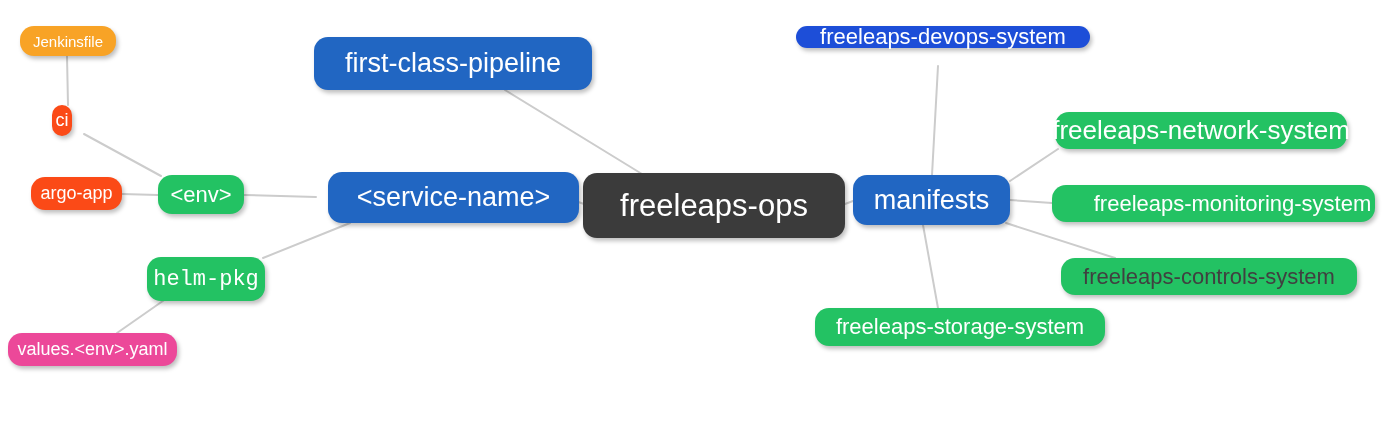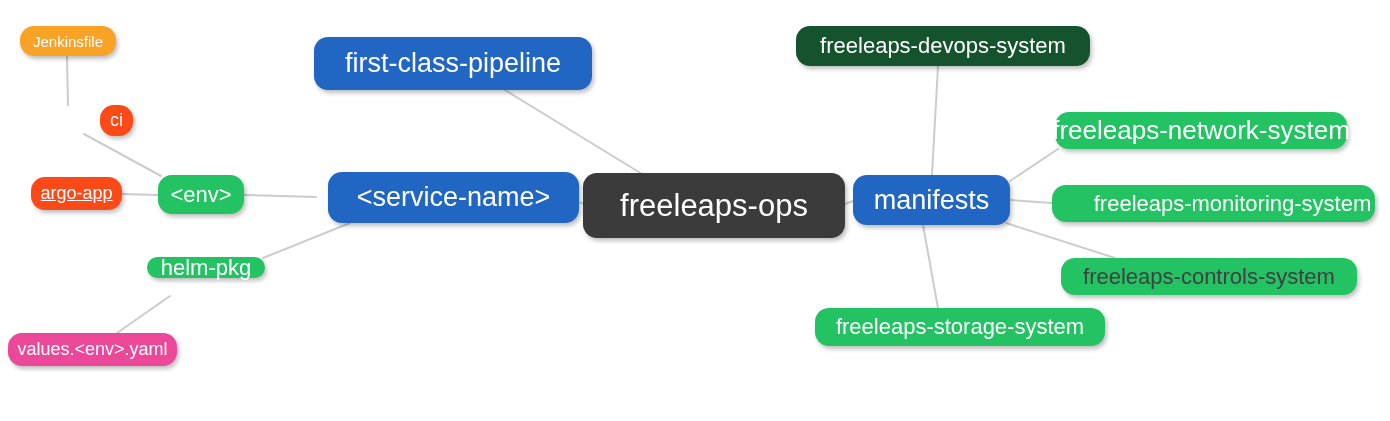--- a/index.html
+++ b/index.html
@@ -56,23 +56,23 @@
       <line x1="1010" y1="200" x2="1052" y2="203" stroke="#cccccc" stroke-width="2" stroke-linecap="round"></line>
       <line x1="1006" y1="223" x2="1115" y2="258" stroke="#cccccc" stroke-width="2" stroke-linecap="round"></line>
       <line x1="923" y1="225" x2="938" y2="308" stroke="#cccccc" stroke-width="2" stroke-linecap="round"></line>
     </svg>
 
 <div class="node" style="left: 583px; top: 173px; width: 262px; height: 65px; background: rgb(59, 59, 59); color: rgb(255, 255, 255); font-size: 31px;">freeleaps-ops</div>
     <div class="node" style="left: 314px; top: 37px; width: 278px; height: 53px; background: rgb(33, 102, 194); color: rgb(255, 255, 255); font-size: 27px;">first-class-pipeline</div>
     <div class="node" style="left: 316px; top: 172px; width: 251px; height: 51px; background: rgb(33, 102, 194); color: rgb(255, 255, 255); font-size: 27px; margin-left: 12px;">&lt;service-name&gt;</div>
     <div class="node" style="left: 853px; top: 175px; width: 157px; height: 50px; background: rgb(33, 102, 194); color: rgb(255, 255, 255); font-size: 27px;">manifests</div>
     <div class="node" style="left: 158px; top: 175px; width: 86px; height: 39px; background: rgb(35, 194, 99); color: rgb(255, 255, 255); font-size: 22px;">&lt;env&gt;</div>
-    <div class="node" style="left: 147px; top: 257px; width: 118px; height: 21px; background: rgb(35, 194, 99); color: rgb(255, 255, 255); font-size: 22px;">helm-pkg</div>
-    <div class="node" style="left: 796px; top: 26px; width: 294px; height: 40px; background: #14532d; color: rgb(255, 255, 255); font-size: 22px;">freeleaps-devops-system</div>
+    <div class="node" style="left: 147px; top: 257px; width: 118px; height: 44px; background: rgb(35, 194, 99); color: rgb(255, 255, 255); font-size: 22px; font-family: Liberation Mono, monospace;">helm-pkg</div>
+    <div class="node" style="left: 796px; top: 26px; width: 294px; height: 22px; background: #1d4ed8; color: rgb(255, 255, 255); font-size: 22px;">freeleaps-devops-system</div>
     <div class="node" style="left: 1055px; top: 112px; width: 292px; height: 37px; background: rgb(35, 194, 99); color: rgb(255, 255, 255); font-size: 26px;">freeleaps-network-system</div>
     <div class="node" style="left: 1052px; top: 185px; width: 323px; height: 37px; background: rgb(35, 194, 99); color: rgb(255, 255, 255); font-size: 22px; padding-left: 38px;">freeleaps-monitoring-system</div>
     <div class="node" style="left: 1061px; top: 258px; width: 296px; height: 37px; background: rgb(35, 194, 99); color: #404040; font-size: 22px;">freeleaps-controls-system</div>
     <div class="node" style="left: 815px; top: 308px; width: 290px; height: 38px; background: rgb(35, 194, 99); color: rgb(255, 255, 255); font-size: 22px;">freeleaps-storage-system</div>
-    <div class="node" style="left: 52px; top: 105px; width: 33px; height: 31px; background: rgb(251, 74, 23); color: rgb(255, 255, 255); font-size: 18px; margin-left: 48px;">ci</div>
-    <div class="node" style="left: 31px; top: 177px; width: 91px; height: 33px; background: rgb(251, 74, 23); color: rgb(255, 255, 255); font-size: 18px; text-decoration: underline;">argo-app</div>
+    <div class="node" style="left: 52px; top: 105px; width: 20px; height: 31px; background: rgb(251, 74, 23); color: rgb(255, 255, 255); font-size: 18px;">ci</div>
+    <div class="node" style="left: 31px; top: 177px; width: 91px; height: 33px; background: rgb(251, 74, 23); color: rgb(255, 255, 255); font-size: 18px;">argo-app</div>
     <div class="node" style="left: 8px; top: 333px; width: 169px; height: 33px; background: #ec4899; color: rgb(255, 255, 255); font-size: 18px;">values.&lt;env&gt;.yaml</div>
     <div class="node" style="left: 20px; top: 26px; width: 96px; height: 30px; background: rgb(248, 163, 38); color: rgb(255, 255, 255); font-size: 15px;">Jenkinsfile</div>
   </div>
 
 </body></html>

